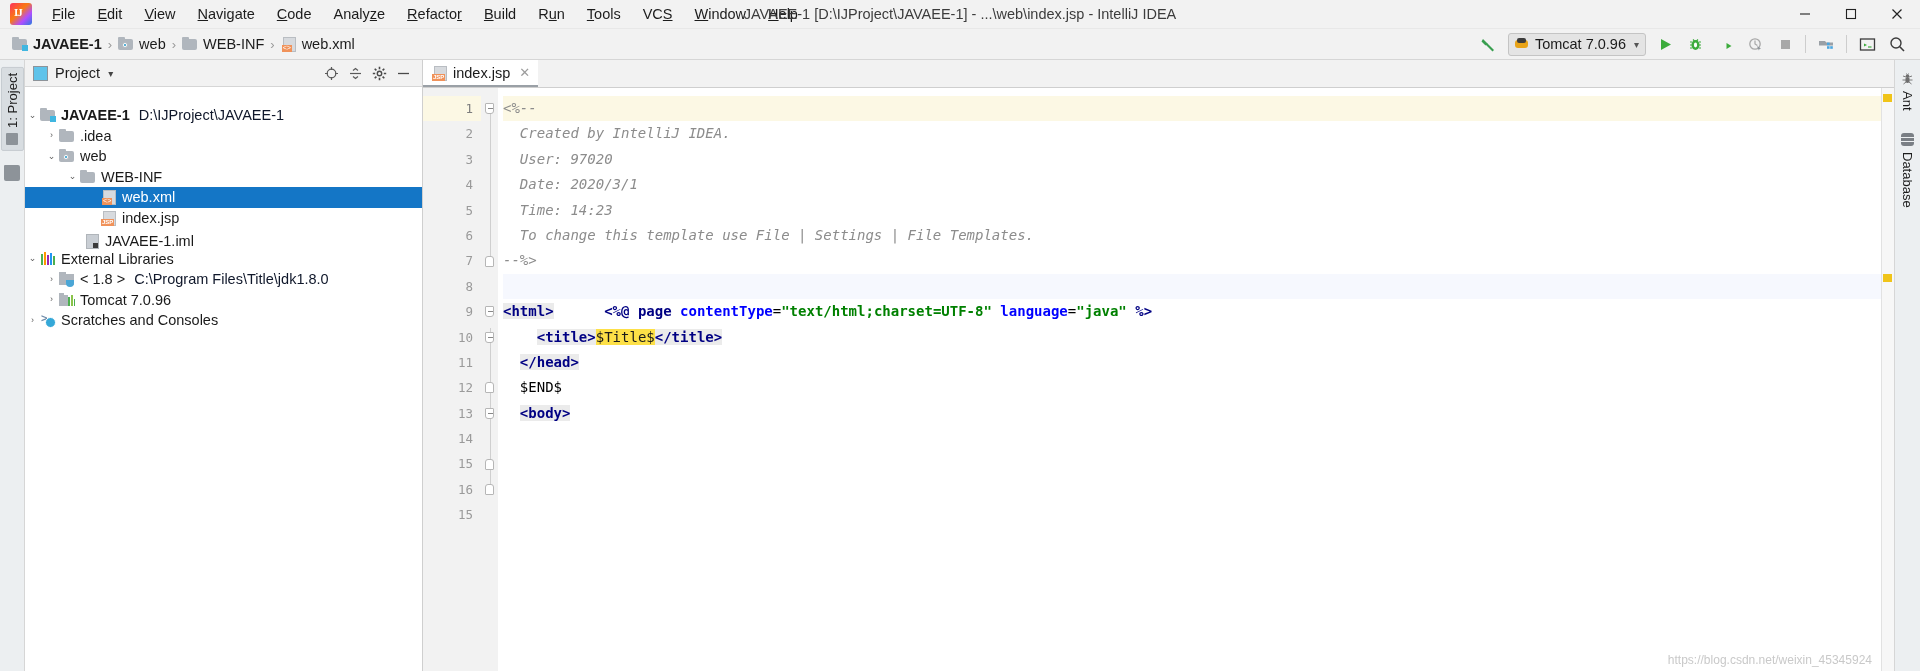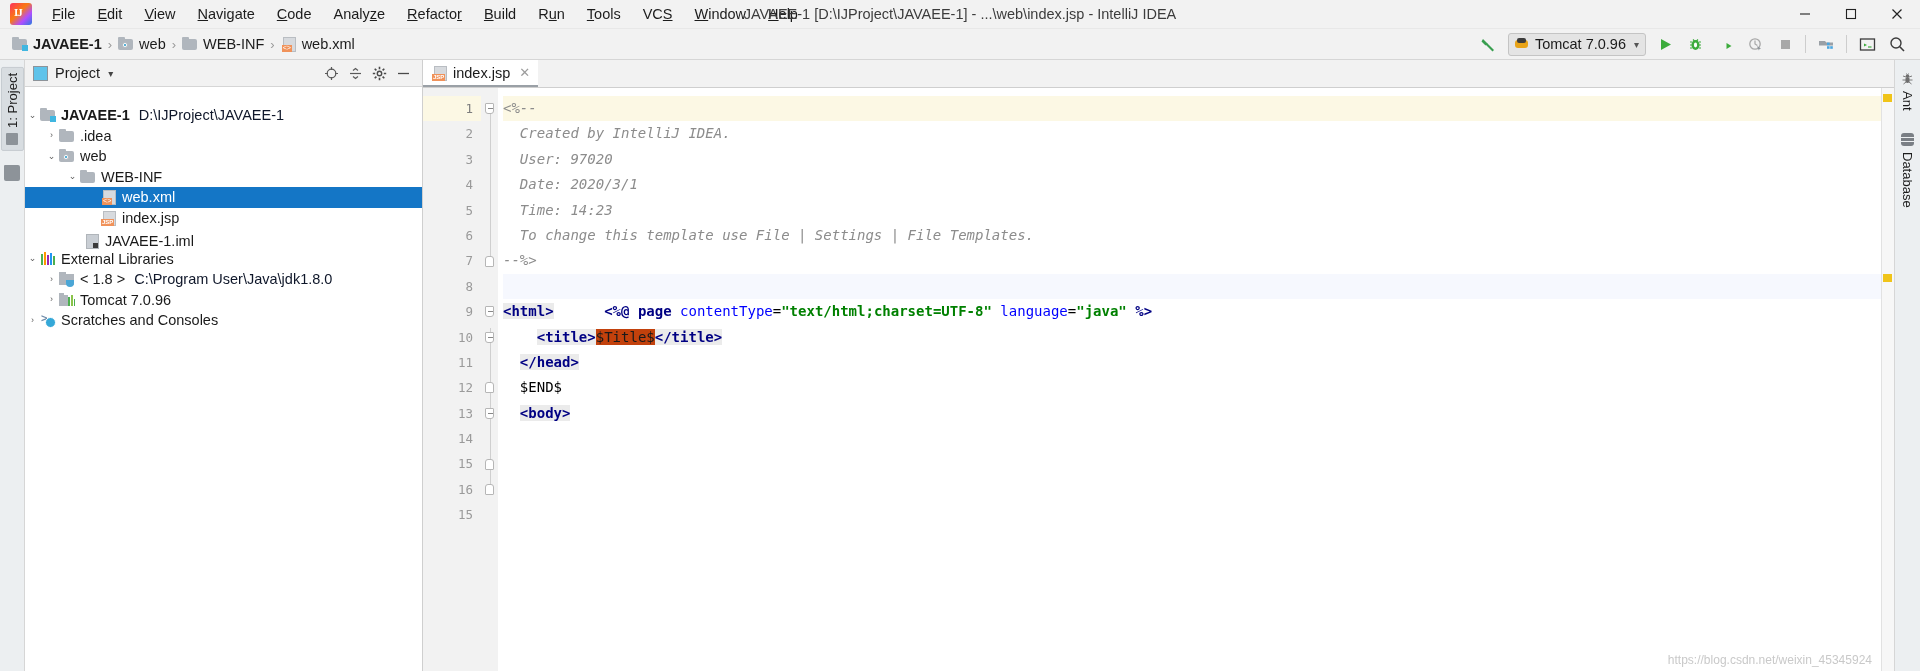--- a/index.html
+++ b/index.html
@@ -168,25 +168,25 @@
   .fold-mark.bot::after { display:none; }
   .fold-line { position:absolute; left:50%; width:1px; background:#cfcfcf; }
 
   .code { flex:1; padding-top:8px; padding-left:5px; position:relative; background:#fff;
      font-family:"DejaVu Sans Mono", monospace; font-size:14px; min-width:0; overflow:hidden; }
   .cl { height:25.4px; line-height:25.4px; white-space:pre; }
   .cl.cur { background:#fcf8e4; }
   .cmt { color:#8c8c8c; font-style:italic; }
   .kw { color:#000083; font-weight:bold; }
   .tag { color:#000083; font-weight:bold; background:#ebebeb; }
-  .attr { color:#0000ff; font-weight:normal; }
+  .attr { color:#0000ff; font-weight:bold; }
   .str { color:#008000; font-weight:bold; }
   .op  { color:#000000; }
   .plain { color:#000000; }
-  .txt-hl { background:#c2410c; }
+  .txt-hl { background:#fde047; }
 
   .marker-gutter { width:13px; background:#f7f7f7; border-left:1px solid #e2e2e2; flex:none;
      position:relative; }
   .mk { position:absolute; right:2px; width:9px; height:8px; }
 
   .right-strip { width:26px; background:#eceff1; border-left:1px solid #d6d6d6;
      display:flex; flex-direction:column; align-items:center; padding-top:7px; flex:none; }
   .rtab { writing-mode:vertical-rl; font-size:13px; color:#1c1c1c; padding:5px 3px;
      display:flex; align-items:center; gap:6px; margin-bottom:12px; }
   .ant-ic { width:13px; height:13px; position:relative; }
@@ -444,21 +444,21 @@
           <span class="ic ic-libs"></span>
           <span class="lbl-main">External Libraries</span>
         </div>
 
         <div class="row" style="padding-left:19px;">
           <span class="arrow">›</span>
           <span class="ic ic-jdk">
               <i class="cup"></i>
             </span>
           <span class="lbl-main">&lt; 1.8 &gt;</span>
-          <span class="lbl-sub">C:\Program User\Java\jdk1.8.0</span>
+          <span class="lbl-sub">C:\Program Files\Title\jdk1.8.0</span>
         </div>
 
         <div class="row" style="padding-left:19px;">
           <span class="arrow">›</span>
           <span class="ic ic-tomlib">
               <i class="bars"></i>
             </span>
           <span class="lbl-main">Tomcat 7.0.96</span>
         </div>
 

